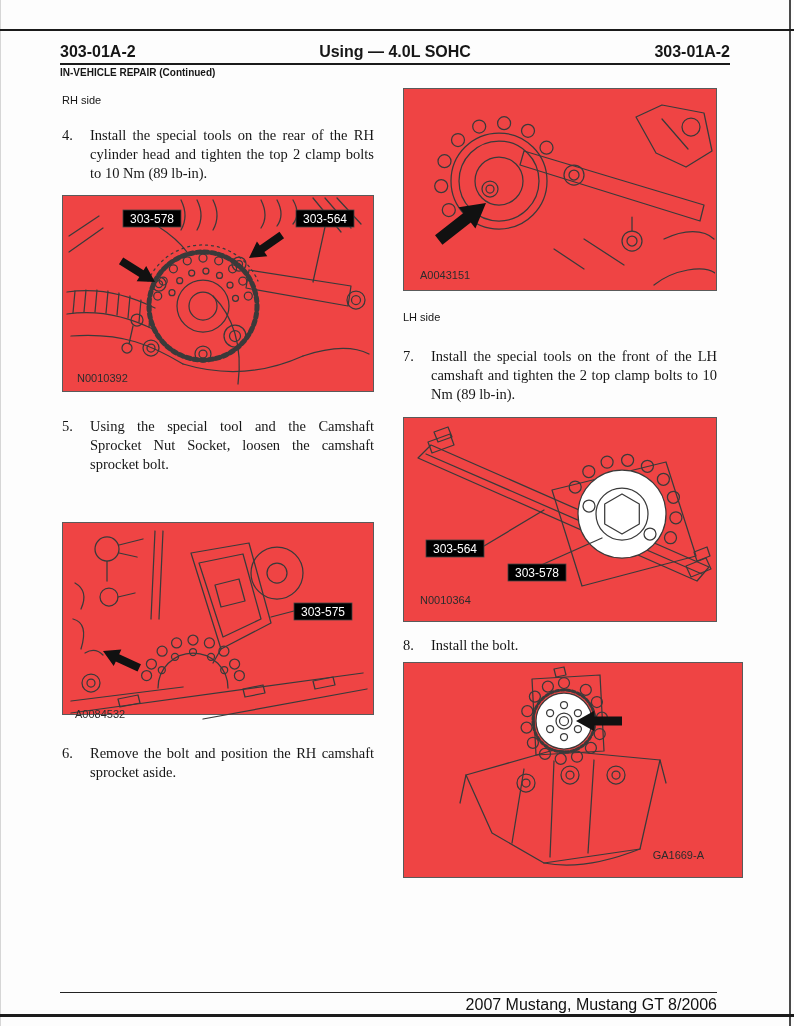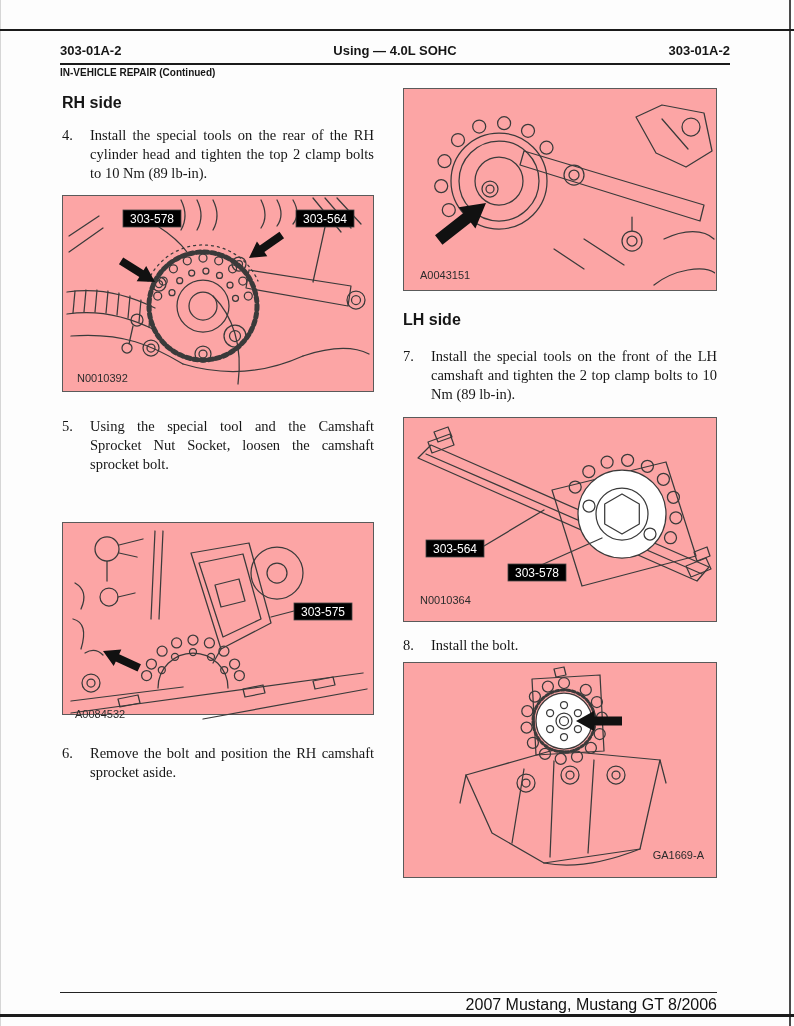--- a/index.html
+++ b/index.html
@@ -3,36 +3,36 @@
 <meta charset="utf-8">
 <style>
   html,body{margin:0;padding:0;background:#ffffff;}
   .page{position:relative;width:794px;height:1026px;background:#fdfdfd;overflow:hidden;
         font-family:"Liberation Serif", serif;color:#161616;}
   .edge-left{position:absolute;left:0;top:0;width:1px;height:1026px;background:#d6d6d6;}
   .edge-right{position:absolute;left:789px;top:0;width:2px;height:1026px;background:#4a4a4a;}
   .line-top{position:absolute;left:0;top:29px;width:794px;height:2px;background:#1b1b1b;}
   .line-bottom{position:absolute;left:0;top:1014px;width:794px;height:3px;background:#1b1b1b;}
   .hdr{position:absolute;left:60px;top:43px;width:670px;display:flex;align-items:baseline;
-       font-family:"Liberation Sans", sans-serif;font-weight:bold;font-size:13px;}
+       font-family:"Liberation Sans", sans-serif;font-weight:bold;font-size:16px;}
   .hdr .l{width:170px;text-align:left;}
   .hdr .c{flex:1;text-align:center;}
   .hdr .r{width:170px;text-align:right;}
   .hdr-rule{position:absolute;left:60px;top:63px;width:670px;height:0;border-top:2px solid #1b1b1b;}
   .sec-title{position:absolute;left:60px;top:67px;font-family:"Liberation Sans", sans-serif;
              font-weight:bold;font-size:10px;}
-  .subhead{position:absolute;font-family:"Liberation Sans", sans-serif;font-weight:bold;font-size:16px;}
+  .subhead{position:absolute;font-family:"Liberation Sans", sans-serif;font-weight:normal;font-size:11px;}
   .step{position:absolute;display:flex;font-size:14.5px;line-height:1.3;}
   .step .num{width:28px;flex:none;}
   .step .body{flex:1;text-align:justify;}
   .step .body p{margin:0;}
   .step .body p + p{margin-top:17px;}
   .caution-line b{font-weight:bold;}
   .caution-icn{display:inline-block;vertical-align:-2px;margin-right:7px;}
-  .figbox{position:absolute;border:1.5px solid #5a5a5a;background:#fca5a5;box-sizing:border-box;}
+  .figbox{position:absolute;border:1.5px solid #5a5a5a;background:#ef4444;box-sizing:border-box;}
   .figbox svg{display:block;}
   .art{stroke:#3a3a3a;fill:none;stroke-width:1.25;stroke-linecap:round;stroke-linejoin:round;}
   .arrow{fill:#111;stroke:none;}
   .lblrect{fill:#000;stroke:#444;stroke-width:0.8;}
   .lbltxt{fill:#fff;font-family:"Liberation Sans", sans-serif;font-size:12px;text-anchor:middle;}
   .codetxt{fill:#2c2c2c;font-family:"Liberation Sans", sans-serif;font-size:11px;}
   .ftr-rule{position:absolute;left:60px;top:992px;width:657px;height:0;border-top:1.5px solid #222;}
   .ftr{position:absolute;left:400px;top:996px;width:317px;text-align:right;
        font-family:"Liberation Sans", sans-serif;font-size:16px;color:#111;}
 </style>
@@ -283,21 +283,21 @@
     </svg>
   </div>
 
   <div class="step" style="left:403px;top:636px;width:314px;">
     <span class="num">8.</span>
     <div class="body">
         <p>Install the bolt.</p>
       </div>
   </div>
 
-  <div class="figbox" style="left:403px;top:662px;width:314px;height:216px;">
+  <div class="figbox" style="left:403px;top:662px;width:340px;height:216px;">
     <svg width="311" height="213" viewBox="0 0 311 213">
       <g class="art">
         <polygon points="128,16 196,12 200,88 132,92"></polygon>
         <polygon points="150,6 160,4 162,12 152,14"></polygon>
         <circle cx="160" cy="58" r="31" stroke-dasharray="3 2.5" stroke-width="3"></circle>
         <circle cx="160" cy="58" r="28" fill="#ffffff"></circle>
         <circle cx="160" cy="20" r="5.5"></circle>
           <circle cx="143.9" cy="23.6" r="5.5"></circle>
           <circle cx="130.9" cy="33.6" r="5.5"></circle>
         <circle cx="123.3" cy="48.2" r="5.5"></circle>

